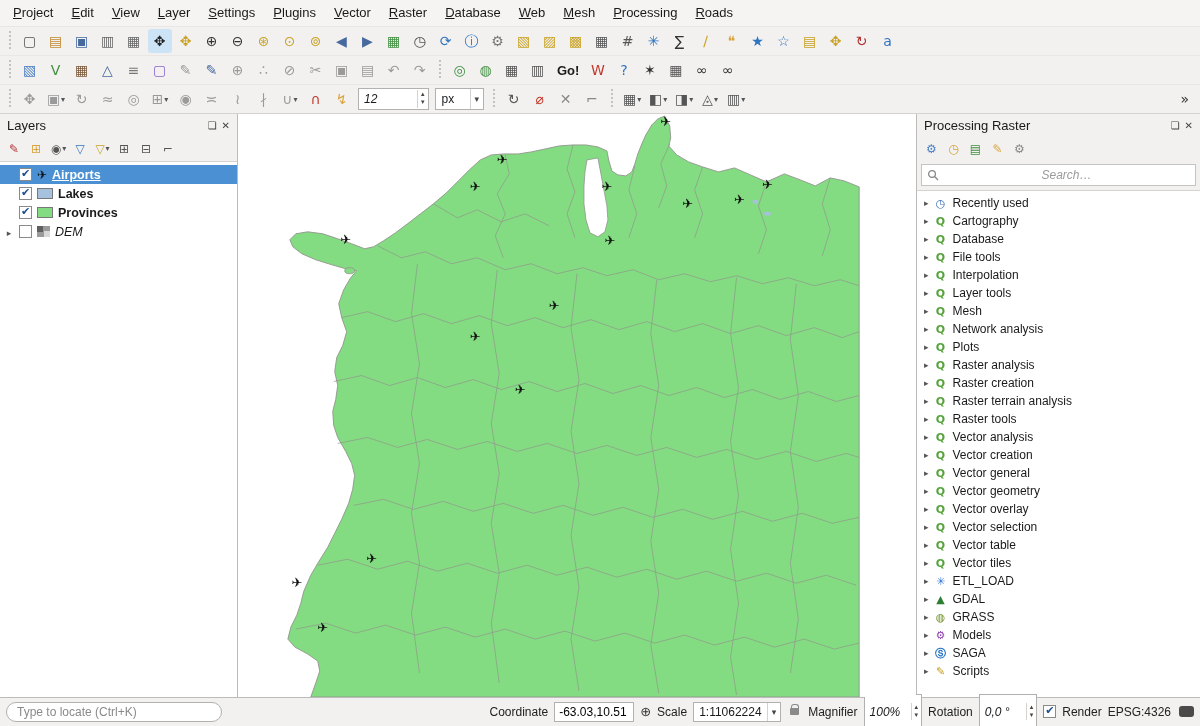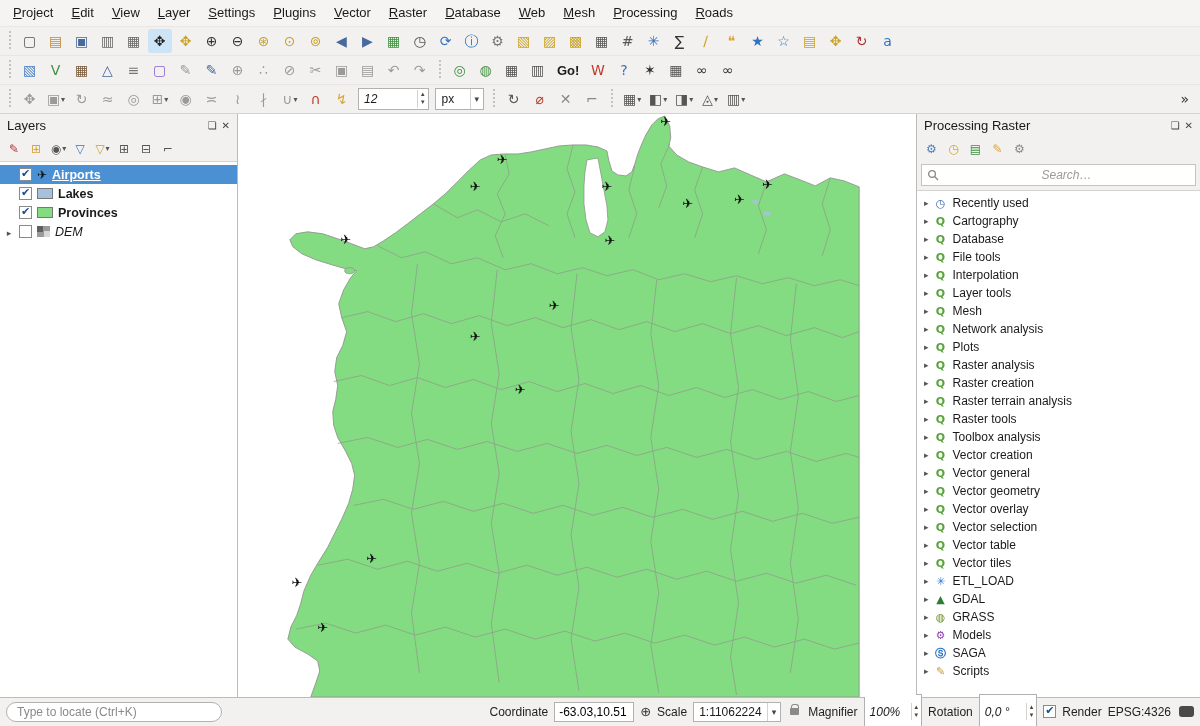--- a/index.html
+++ b/index.html
@@ -833,21 +833,21 @@
 
         <div class="tree-row" title="Raster tools">
           <span class="expander">▸</span>
           <span class="ticon" style="color: rgb(87, 163, 60);">Q</span>
           <span class="tlabel">Raster tools</span>
         </div>
 
         <div class="tree-row" title="Vector analysis">
           <span class="expander">▸</span>
           <span class="ticon" style="color: rgb(87, 163, 60);">Q</span>
-          <span class="tlabel">Toolbox analysis</span>
+          <span class="tlabel">Vector analysis</span>
         </div>
 
         <div class="tree-row" title="Vector creation">
           <span class="expander">▸</span>
           <span class="ticon" style="color: rgb(87, 163, 60);">Q</span>
           <span class="tlabel">Vector creation</span>
         </div>
 
         <div class="tree-row" title="Vector general">
           <span class="expander">▸</span>

